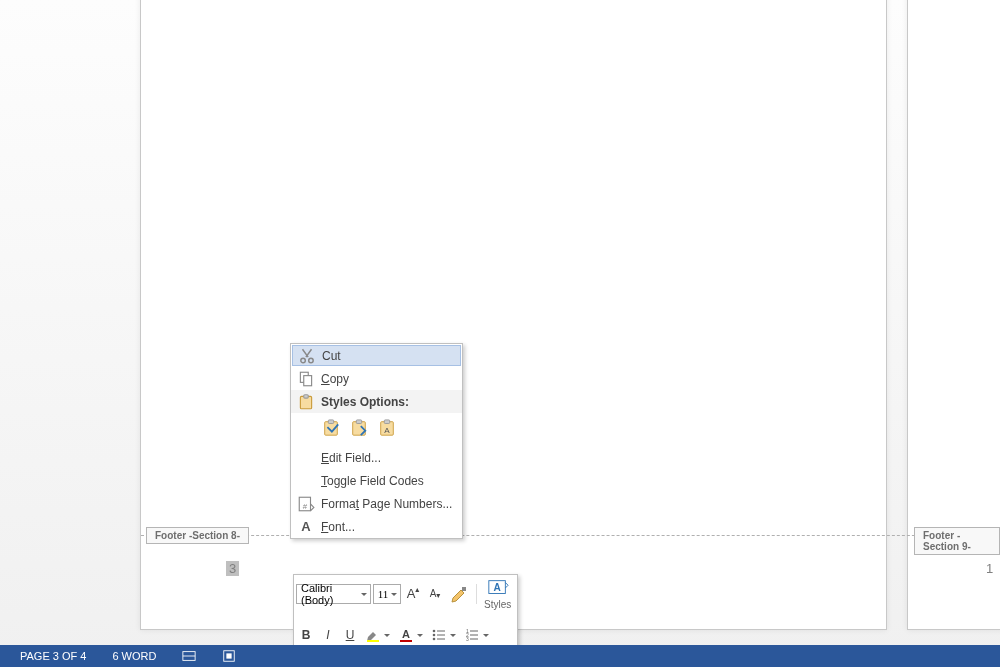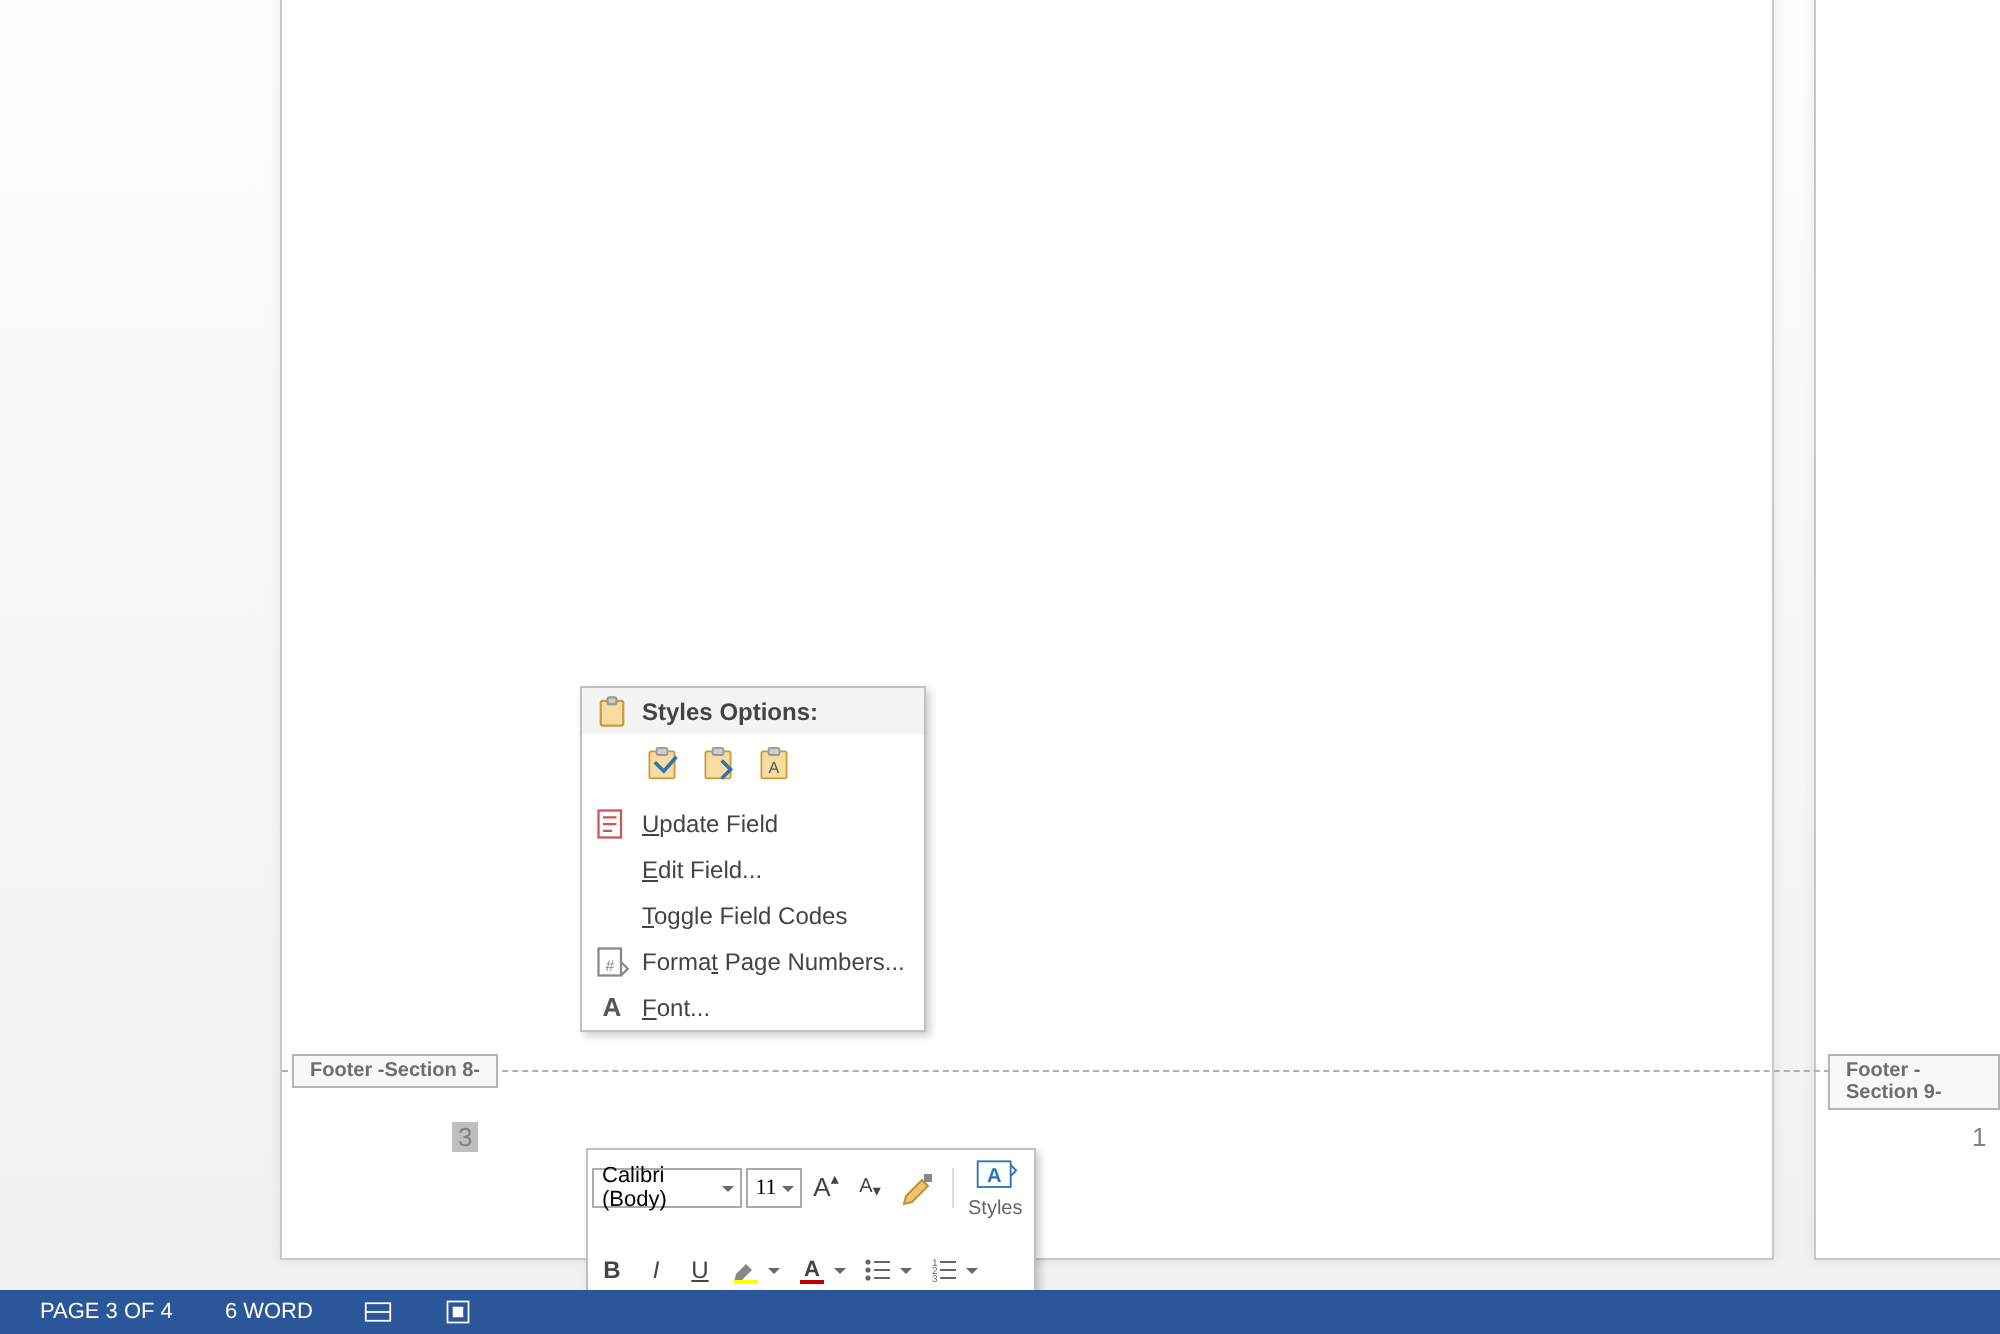--- a/index.html
+++ b/index.html
@@ -128,20 +128,39 @@
 
 <div class="footer-dash"></div>
 
 <div class="footer-tab left">Footer -Section 8-</div>
 <div class="footer-tab right">Footer -Section 9-</div>
 
 <div class="pnum left">3</div>
 <div class="pnum right">1</div>
 
 <div class="ctxmenu">
+  <div class="ctxitem hover">
+    <span class="mi-icon">
+      <svg viewBox="0 0 16 16">
+          <path d="M4 2l5 7M12 2L7 9" stroke="#888" stroke-width="1.3" fill="none"></path>
+          <circle cx="4.5" cy="12" r="2" fill="none" stroke="#888" stroke-width="1.3"></circle>
+          <circle cx="11.5" cy="12" r="2" fill="none" stroke="#888" stroke-width="1.3"></circle>
+        </svg>
+    </span>
+    <span class="mi-text"><span>Cut</span></span>
+  </div>
+  <div class="ctxitem">
+    <span class="mi-icon">
+      <svg viewBox="0 0 16 16">
+          <rect x="3" y="2" width="7" height="9" fill="none" stroke="#888"></rect>
+          <rect x="6" y="5" width="7" height="9" fill="#fff" stroke="#888"></rect>
+        </svg>
+    </span>
+    <span class="mi-text"><u>C</u><span></span>opy</span>
+  </div>
   <div class="ctxitem" style="background:#f3f3f3">
     <span class="mi-icon">
       <svg viewBox="0 0 16 16">
           <rect x="3" y="3" width="10" height="11" rx="1" fill="#f7dca1" stroke="#c99b3a"></rect>
           <rect x="6" y="1.5" width="4" height="3" rx="1" fill="#ccc" stroke="#999"></rect>
         </svg>
     </span>
     <span class="mi-text" style="font-weight:600">Styles Options:</span>
   </div>
   <div class="paste-row">
@@ -159,29 +178,20 @@
           <path d="M12 8l5 5-5 5" stroke="#2e74b5" stroke-width="2" fill="none"></path>
         </svg>
     </div>
     <div class="paste-opt">
       <svg viewBox="0 0 20 20">
           <rect x="3" y="3" width="14" height="15" rx="1" fill="#f7dca1" stroke="#c99b3a"></rect>
           <rect x="7" y="1" width="6" height="4" rx="1" fill="#ccc" stroke="#999"></rect>
           <text x="10" y="15" text-anchor="middle" font-size="9" fill="#555" font-family="Segoe UI">A</text>
         </svg>
     </div>
-  </div>
-  <div class="ctxitem">
-    <span class="mi-icon">
-      <svg viewBox="0 0 16 16">
-          <rect x="2" y="2" width="10" height="12" fill="#fff" stroke="#c55"></rect>
-          <path d="M4 5h6M4 8h6M4 11h4" stroke="#c55"></path>
-        </svg>
-    </span>
-    <span class="mi-text"><u>U</u>pdate Field</span>
   </div>
   <div class="ctxitem">
     <span class="mi-icon"></span>
     <span class="mi-text"><u>E</u>dit Field...</span>
   </div>
   <div class="ctxitem">
     <span class="mi-icon"></span>
     <span class="mi-text"><u>T</u>oggle Field Codes</span>
   </div>
   <div class="ctxitem">

